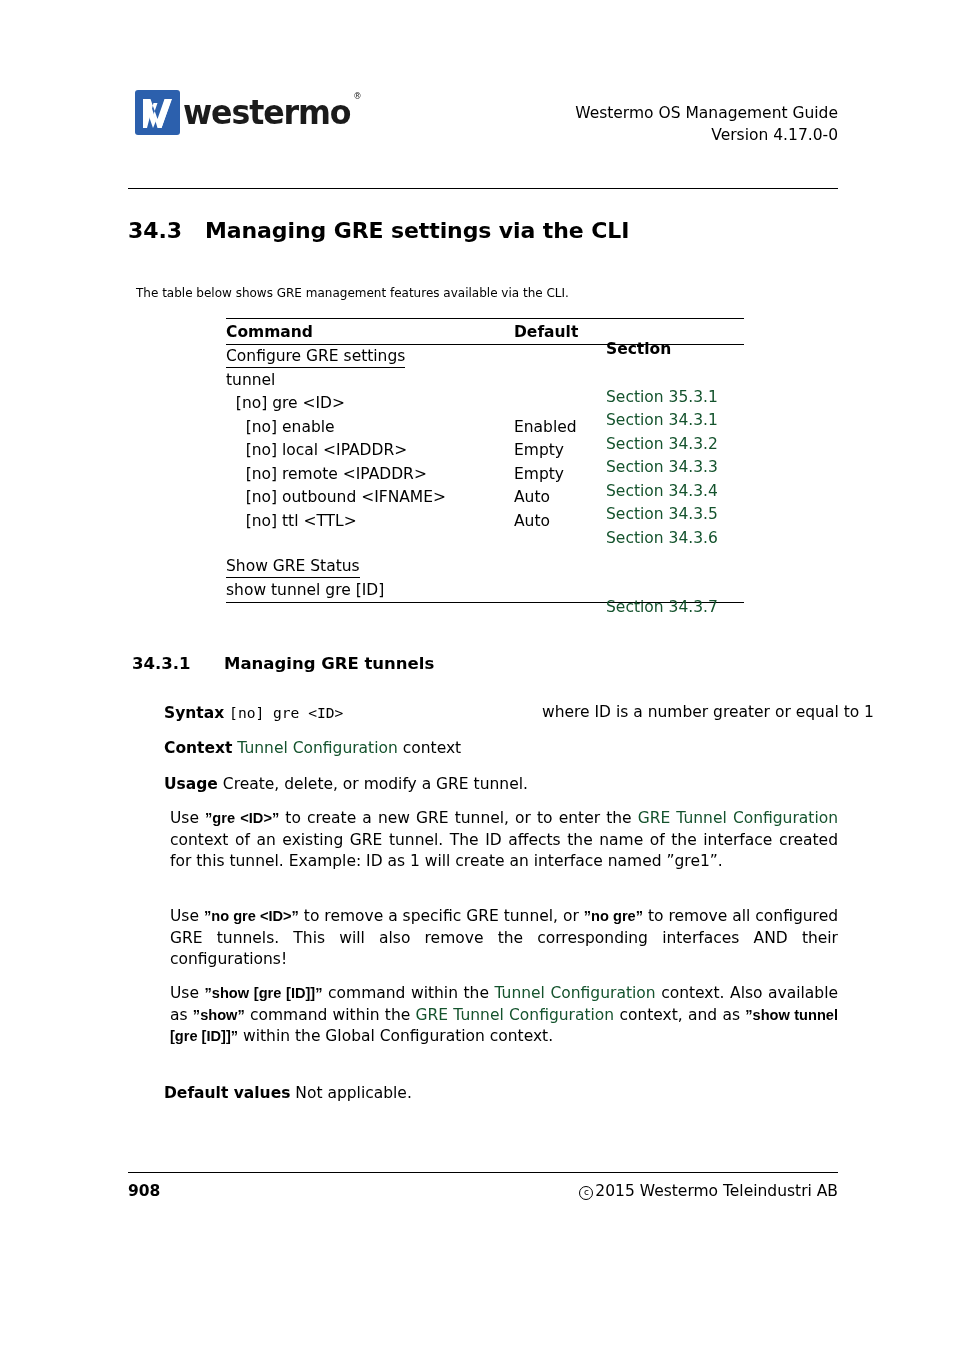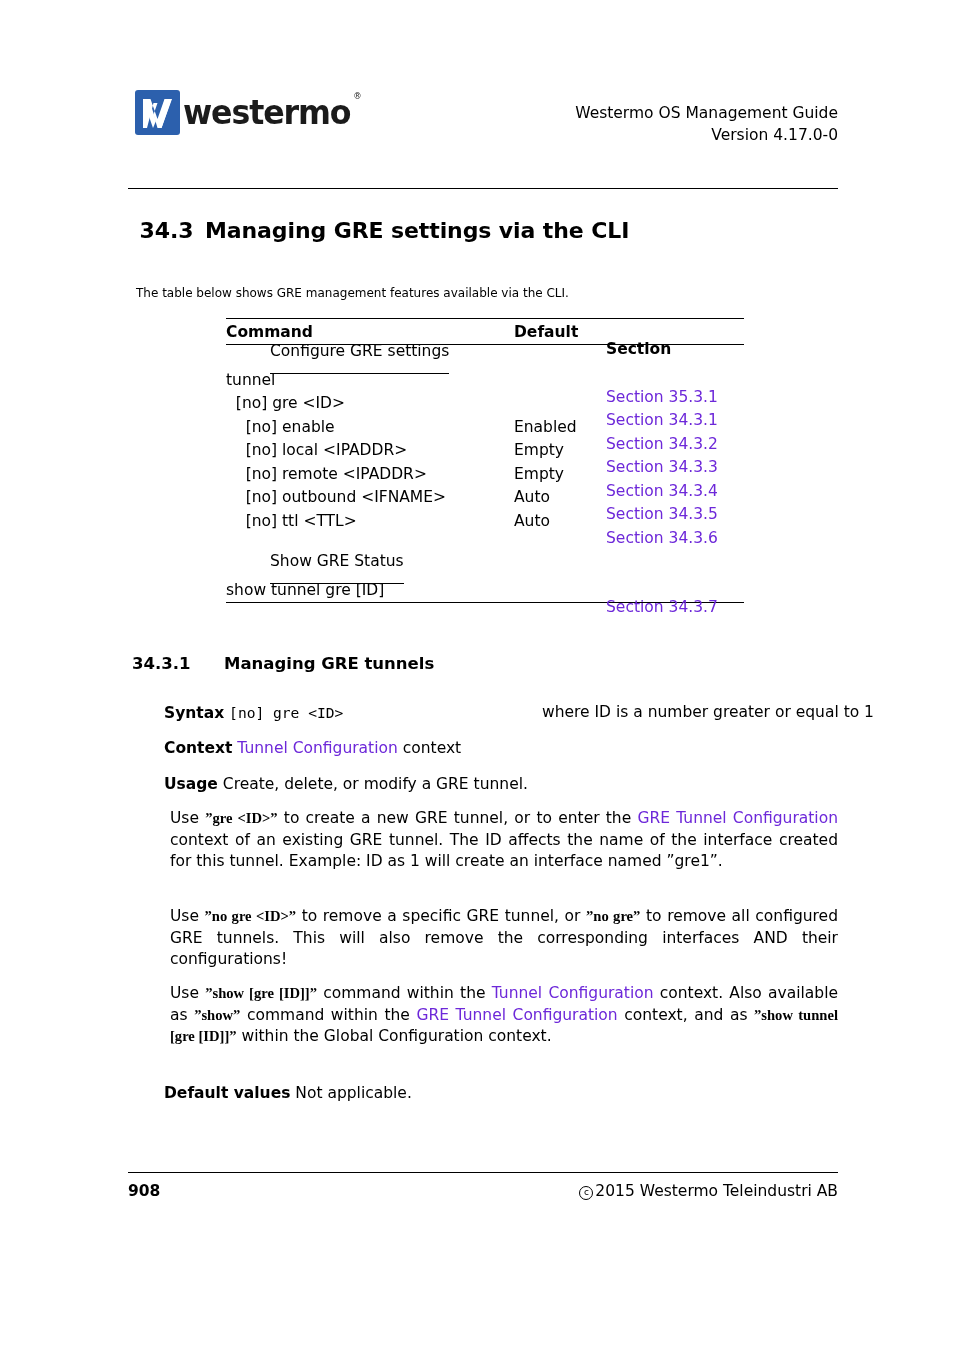--- a/index.html
+++ b/index.html
@@ -122,21 +122,20 @@
 
   
   h2.sec-title {
     position: absolute;
     left: 0;
     top: 218px;
     margin: 0;
     font-size: 22px;
     font-weight: bold;
     letter-spacing: -0.1px;
-    text-align: center;
   }
   h2.sec-title .num { display: inline-block; width: 77px; }
 
   h3.sub-title {
     position: absolute;
     left: 0;
     top: 650px;
     margin: 4px;
     font-size: 16.5px;
     font-weight: bold;
@@ -168,46 +167,45 @@
   .tbl-row {
     display: flex;
     height: 23.5px;
     align-items: center;
     line-height: 23.5px;
   }
   .tbl-row.hdr { font-weight: bold; height: 25px; line-height: 24px; }
   .c-cmd   { width: 288px; white-space: pre; }
   .c-def   { width: 92px; }
   .c-sec   { width: 138px; margin-top: 34px; }
-  .link { color: #6d28d9; }
+  .link { color: #14532d; }
   .grouphdr {
     display: inline-block;
     border-bottom: 1.2px solid #000;
-    padding-bottom: 12px;
+    padding-bottom: 1px;
     line-height: 20px;
-    margin-left: 44px;
   }
   .spacer-row { height: 22px; }
 
   
   .defblock {
     position: absolute;
     left: 0;
     width: 710px;
     font-size: 15.5px;
     line-height: 21.5px;
     margin-left: 36px;
   }
   .dt { font-weight: bold; }
   .mono {
     font-family: "DejaVu Sans Mono", monospace;
     font-size: 14.6px;
   }
   .mono-b {
-    font-family: Liberation Serif, serif;
+    font-family: Liberation Sans, sans-serif;
     font-size: 14.6px;
     font-weight: bold;
   }
   .indent {
     position: absolute;
     left: 42px;
     width: 668px;
     text-align: justify;
     font-size: 15.5px;
     line-height: 21.5px;

